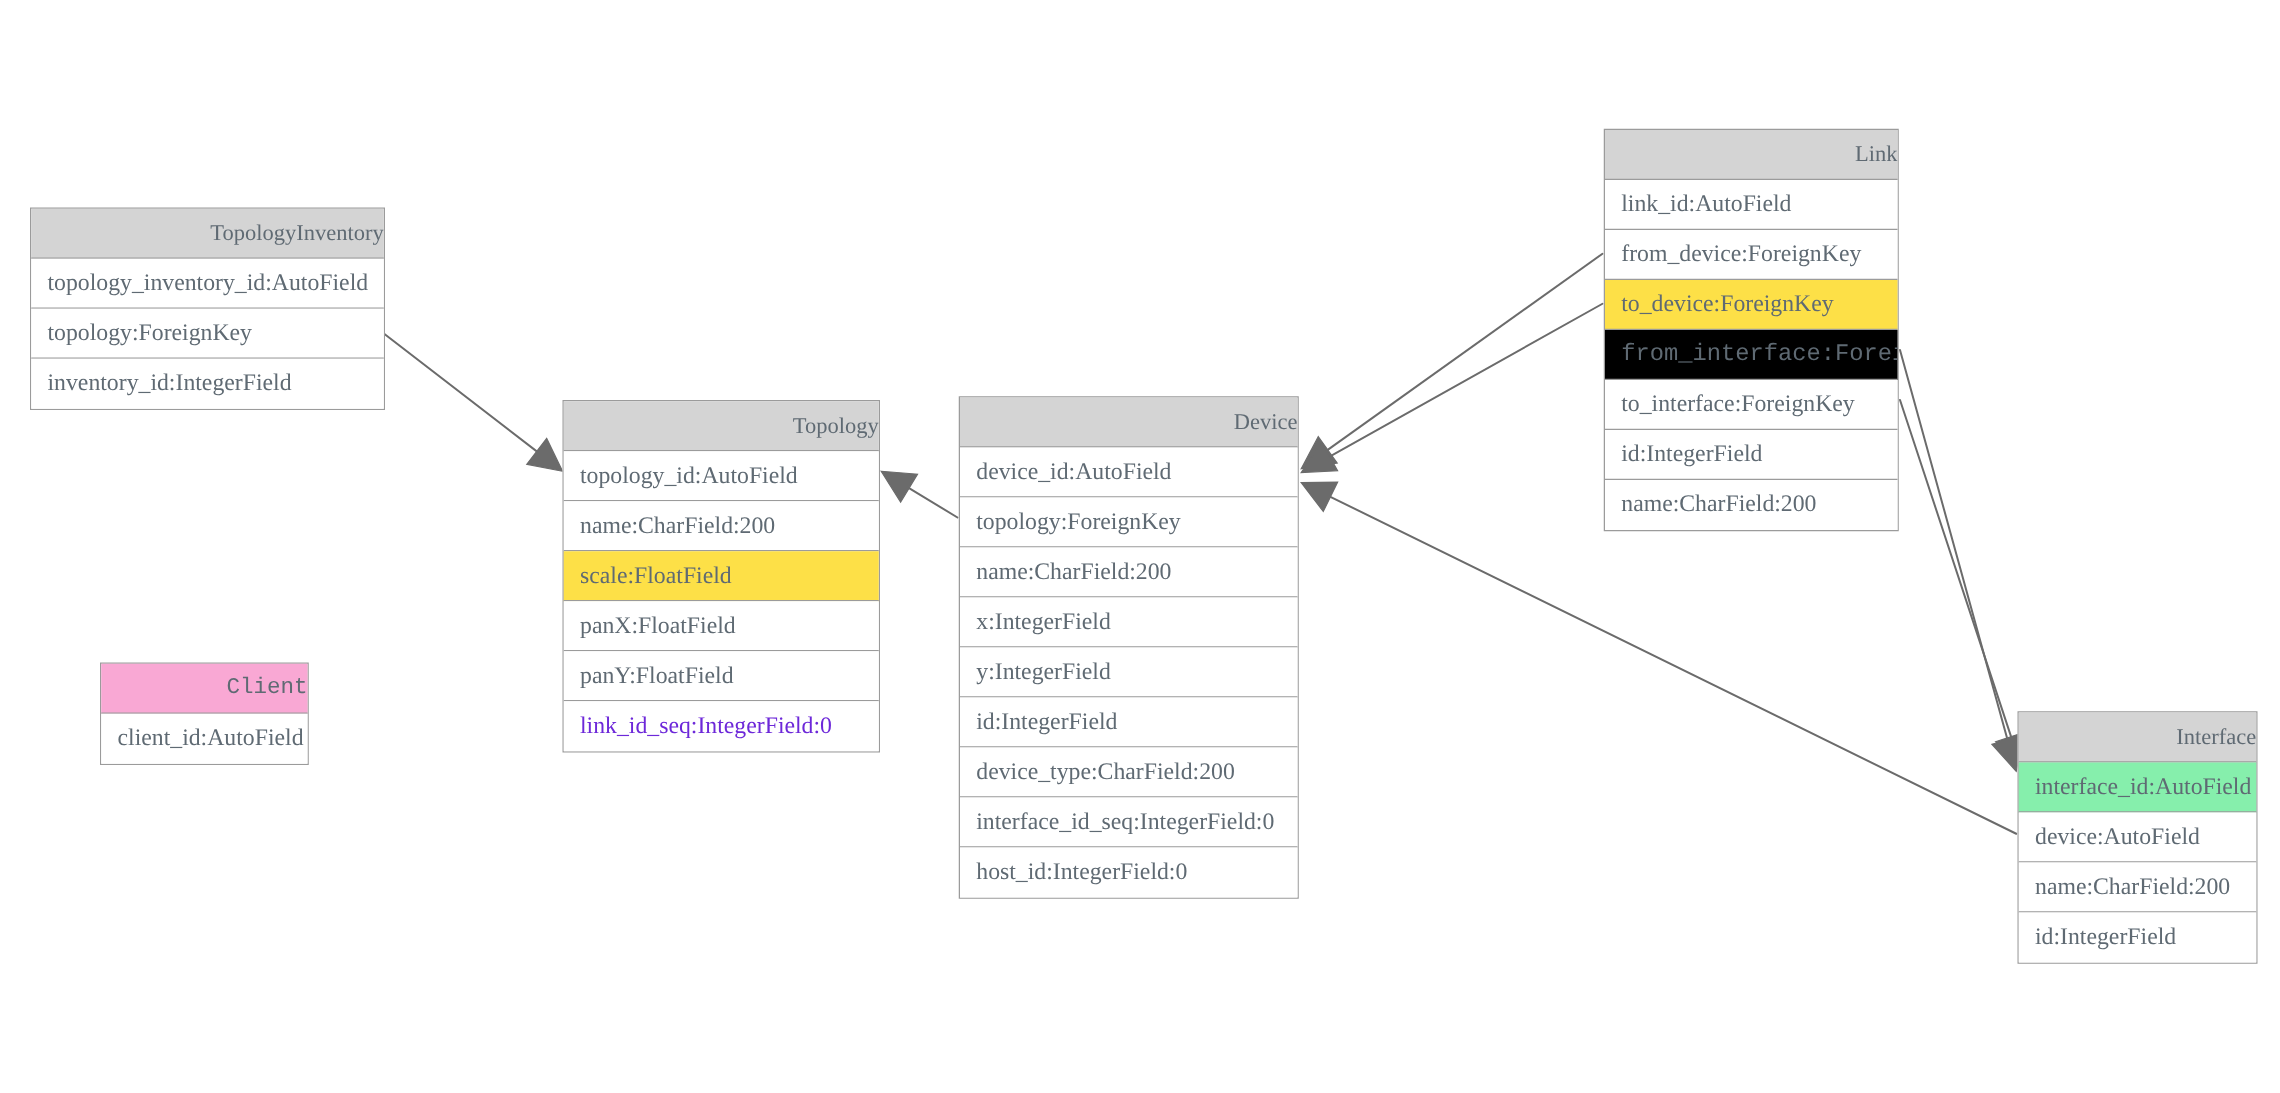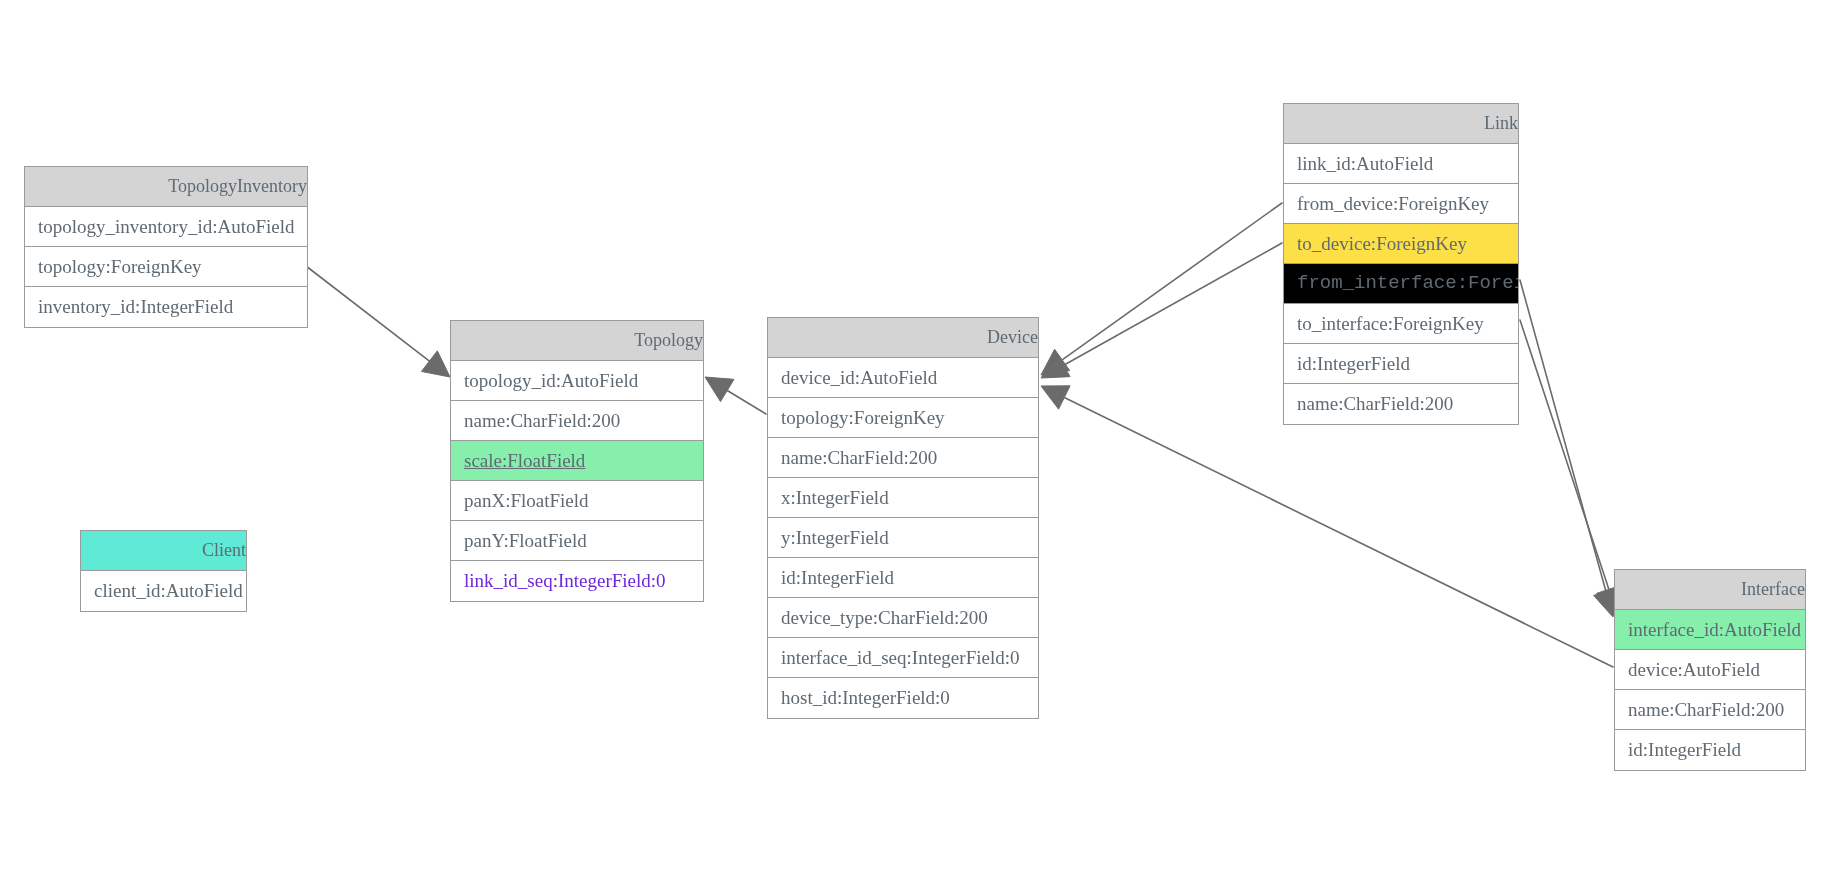--- a/index.html
+++ b/index.html
@@ -109,21 +109,21 @@
           <div class="entity-row" style="color: rgb(95, 106, 115); border-color: rgb(155, 155, 155); background: rgb(255, 255, 255);">topology_inventory_id:AutoField</div>
           <div class="entity-row" style="color: rgb(95, 106, 115); border-color: rgb(155, 155, 155); background: rgb(255, 255, 255);">topology:ForeignKey</div>
           <div class="entity-row" style="color: rgb(95, 106, 115); border-color: rgb(155, 155, 155); background: rgb(255, 255, 255);">inventory_id:IntegerField</div>
         </div>
       </div>
       <div class="entity" style="left: 450px; top: 320px; width: 254px; border-color: rgb(155, 155, 155);">
         <div class="entity-header" style="background: rgb(212, 212, 212); color: rgb(95, 106, 115); border-color: rgb(155, 155, 155);">Topology</div>
         <div class="entity-rows">
           <div class="entity-row" style="color: rgb(95, 106, 115); border-color: rgb(155, 155, 155); background: rgb(255, 255, 255);">topology_id:AutoField</div>
           <div class="entity-row" style="color: rgb(95, 106, 115); border-color: rgb(155, 155, 155); background: rgb(255, 255, 255);">name:CharField:200</div>
-          <div class="entity-row" style="color: rgb(95, 106, 115); border-color: rgb(155, 155, 155); background: #86efac; text-decoration: underline;">scale:FloatField</div>
+          <div class="entity-row" style="color: rgb(95, 106, 115); border-color: rgb(155, 155, 155); background: #fde047;">scale:FloatField</div>
           <div class="entity-row" style="color: rgb(95, 106, 115); border-color: rgb(155, 155, 155); background: rgb(255, 255, 255);">panX:FloatField</div>
           <div class="entity-row" style="color: rgb(95, 106, 115); border-color: rgb(155, 155, 155); background: rgb(255, 255, 255);">panY:FloatField</div>
           <div class="entity-row" style="color: #6d28d9; border-color: rgb(155, 155, 155); background: rgb(255, 255, 255);">link_id_seq:IntegerField:0</div>
         </div>
       </div>
       <div class="entity" style="left: 767px; top: 317px; width: 272px; border-color: rgb(155, 155, 155);">
         <div class="entity-header" style="background: rgb(212, 212, 212); color: rgb(95, 106, 115); border-color: rgb(155, 155, 155);">Device</div>
         <div class="entity-rows">
           <div class="entity-row" style="color: rgb(95, 106, 115); border-color: rgb(155, 155, 155); background: rgb(255, 255, 255);">device_id:AutoField</div>
           <div class="entity-row" style="color: rgb(95, 106, 115); border-color: rgb(155, 155, 155); background: rgb(255, 255, 255);">topology:ForeignKey</div>
@@ -151,20 +151,20 @@
       <div class="entity" style="left: 1614px; top: 569px; width: 192px; border-color: rgb(155, 155, 155);">
         <div class="entity-header" style="background: rgb(212, 212, 212); color: rgb(95, 106, 115); border-color: rgb(155, 155, 155);">Interface</div>
         <div class="entity-rows">
           <div class="entity-row" style="color: rgb(95, 106, 115); border-color: rgb(155, 155, 155); background: #86efac;">interface_id:AutoField</div>
           <div class="entity-row" style="color: rgb(95, 106, 115); border-color: rgb(155, 155, 155); background: rgb(255, 255, 255);">device:AutoField</div>
           <div class="entity-row" style="color: rgb(95, 106, 115); border-color: rgb(155, 155, 155); background: rgb(255, 255, 255);">name:CharField:200</div>
           <div class="entity-row" style="color: rgb(95, 106, 115); border-color: rgb(155, 155, 155); background: rgb(255, 255, 255);">id:IntegerField</div>
         </div>
       </div>
       <div class="entity" style="left: 80px; top: 530px; width: 167px; border-color: rgb(155, 155, 155);">
-        <div class="entity-header" style="background: #5eead4; color: rgb(95, 106, 115); border-color: rgb(155, 155, 155);">Client</div>
+        <div class="entity-header" style="background: #f9a8d4; color: rgb(95, 106, 115); border-color: rgb(155, 155, 155); font-family: Liberation Mono, monospace;">Client</div>
         <div class="entity-rows">
           <div class="entity-row" style="color: rgb(95, 106, 115); border-color: rgb(155, 155, 155); background: rgb(255, 255, 255);">client_id:AutoField</div>
         </div>
       </div>
     </div>
 
 </div>
 
 </body></html>

